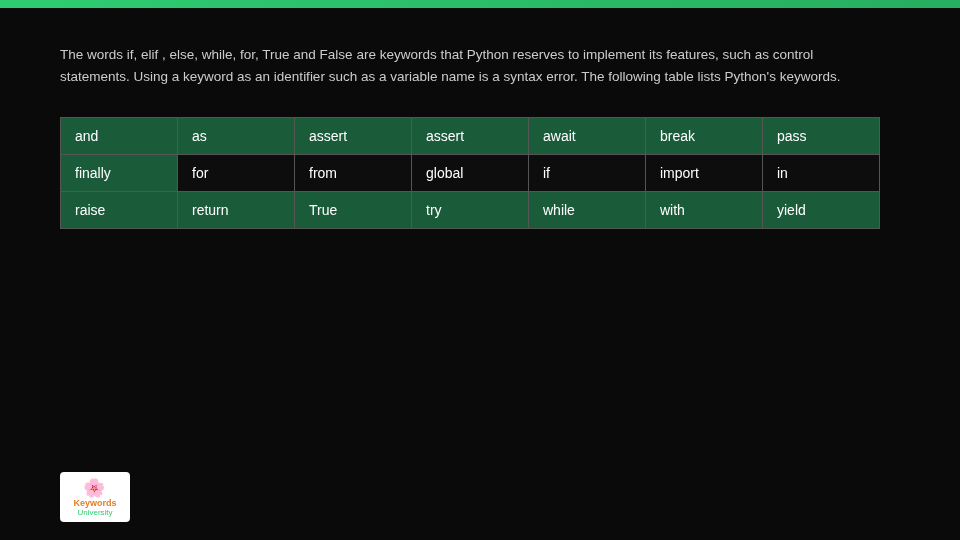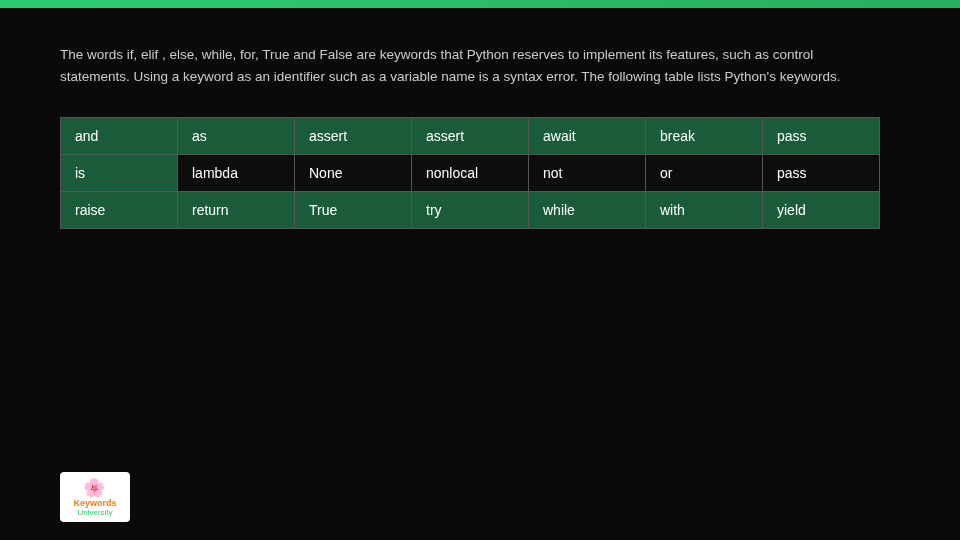--- a/index.html
+++ b/index.html
@@ -104,27 +104,27 @@
     <tr>
           <td>and</td>
           <td>as</td>
           <td>assert</td>
           <td>assert</td>
           <td>await</td>
           <td>break</td>
           <td>pass</td>
         </tr>
         <tr>
-          <td>is</td>
-          <td>lambda</td>
-          <td>None</td>
-          <td>nonlocal</td>
-          <td>not</td>
-          <td>or</td>
-          <td>pass</td>
+          <td>finally</td>
+          <td>for</td>
+          <td>from</td>
+          <td>global</td>
+          <td>if</td>
+          <td>import</td>
+          <td>in</td>
         </tr>
         <tr>
           <td>raise</td>
           <td>return</td>
           <td>True</td>
           <td>try</td>
           <td>while</td>
           <td>with</td>
           <td>yield</td>
         </tr>

